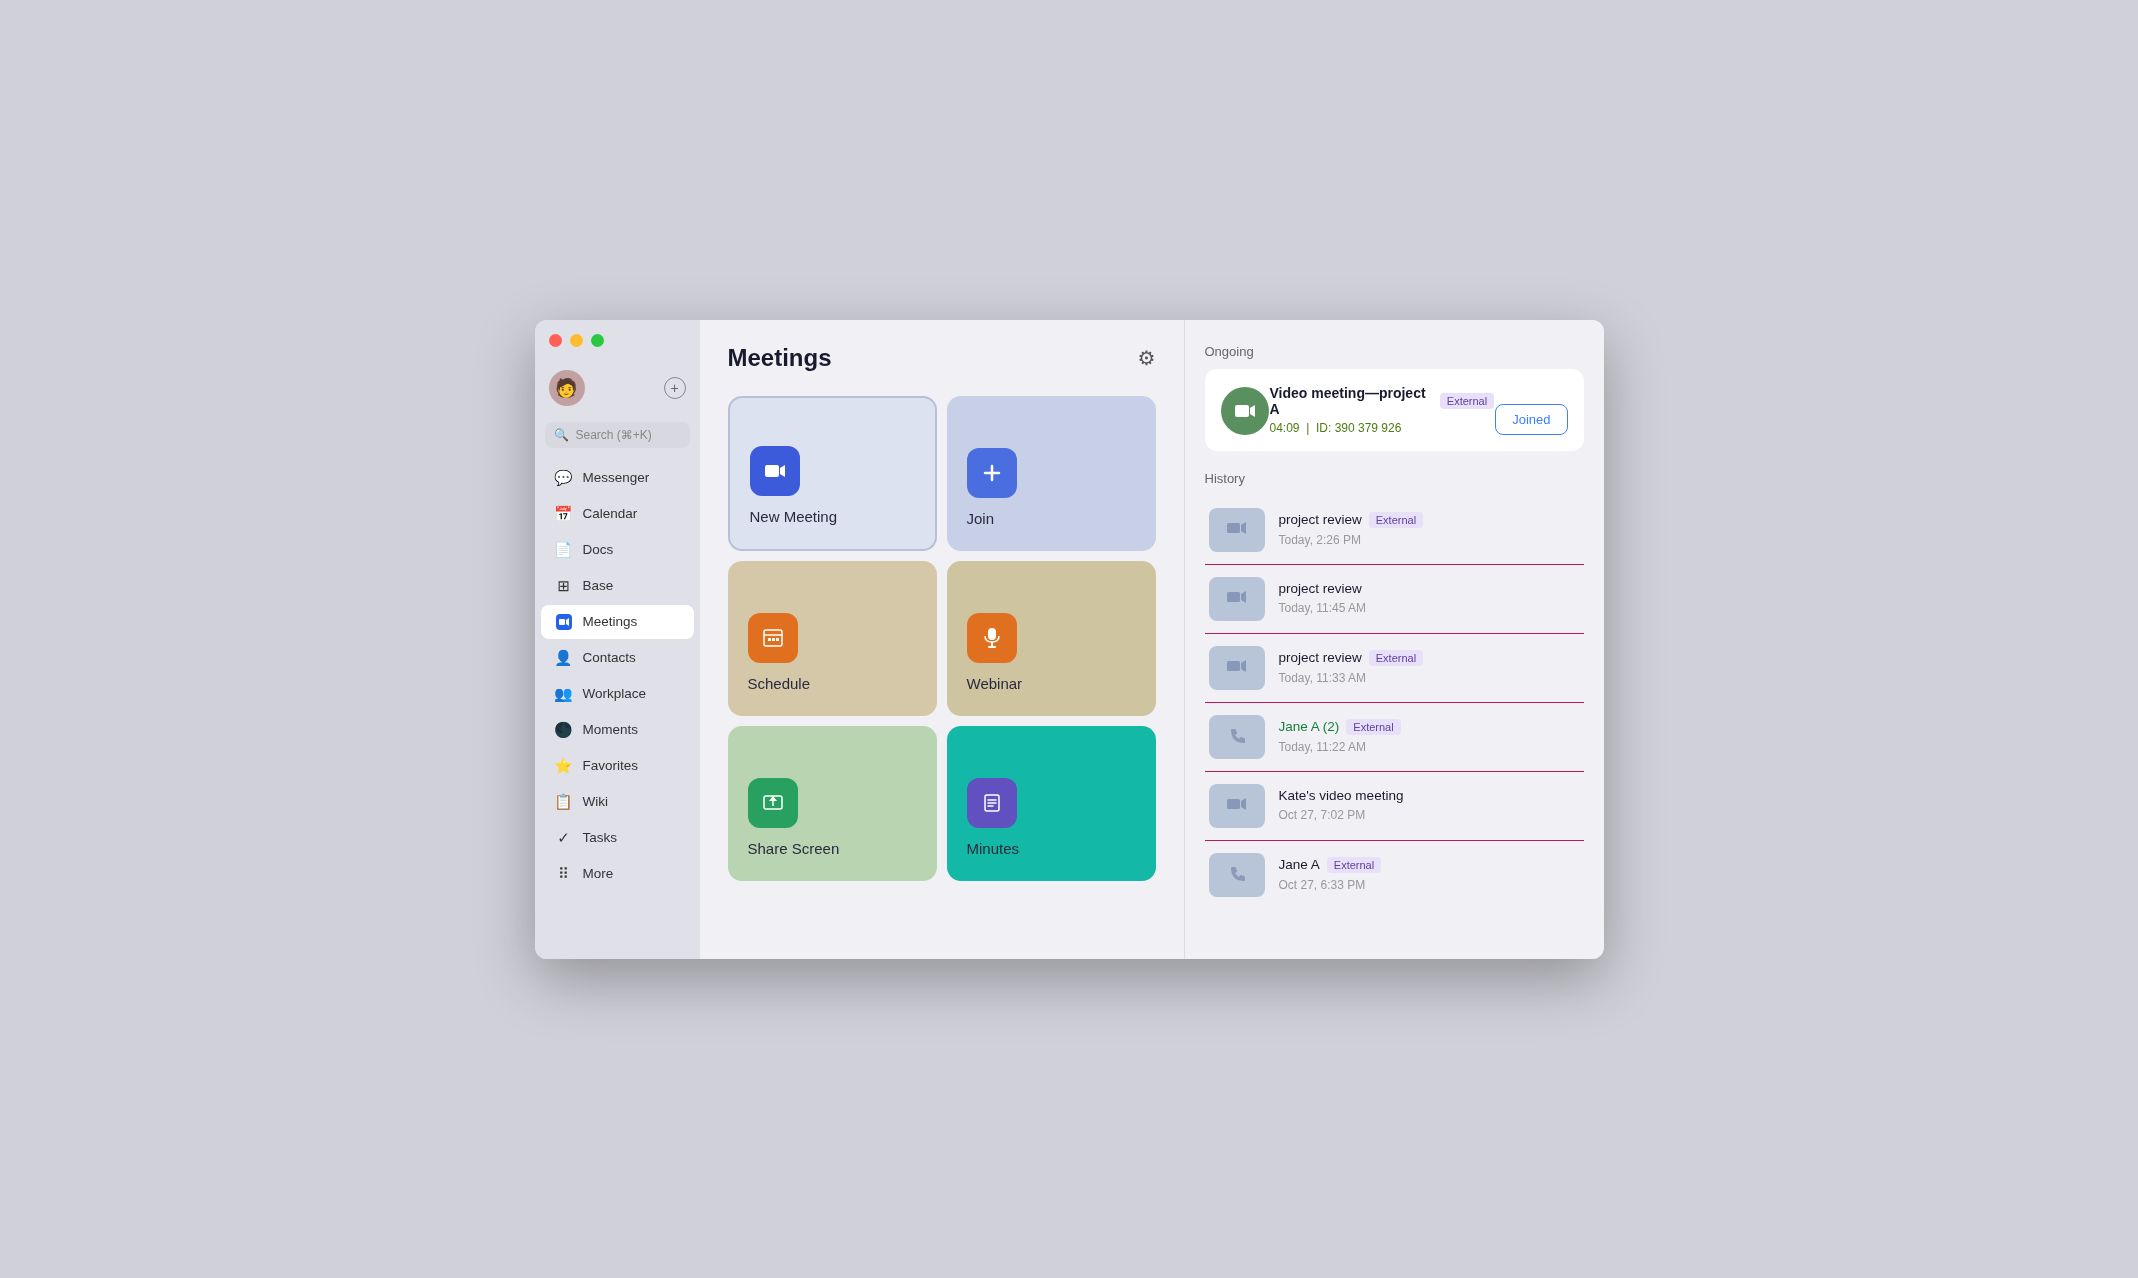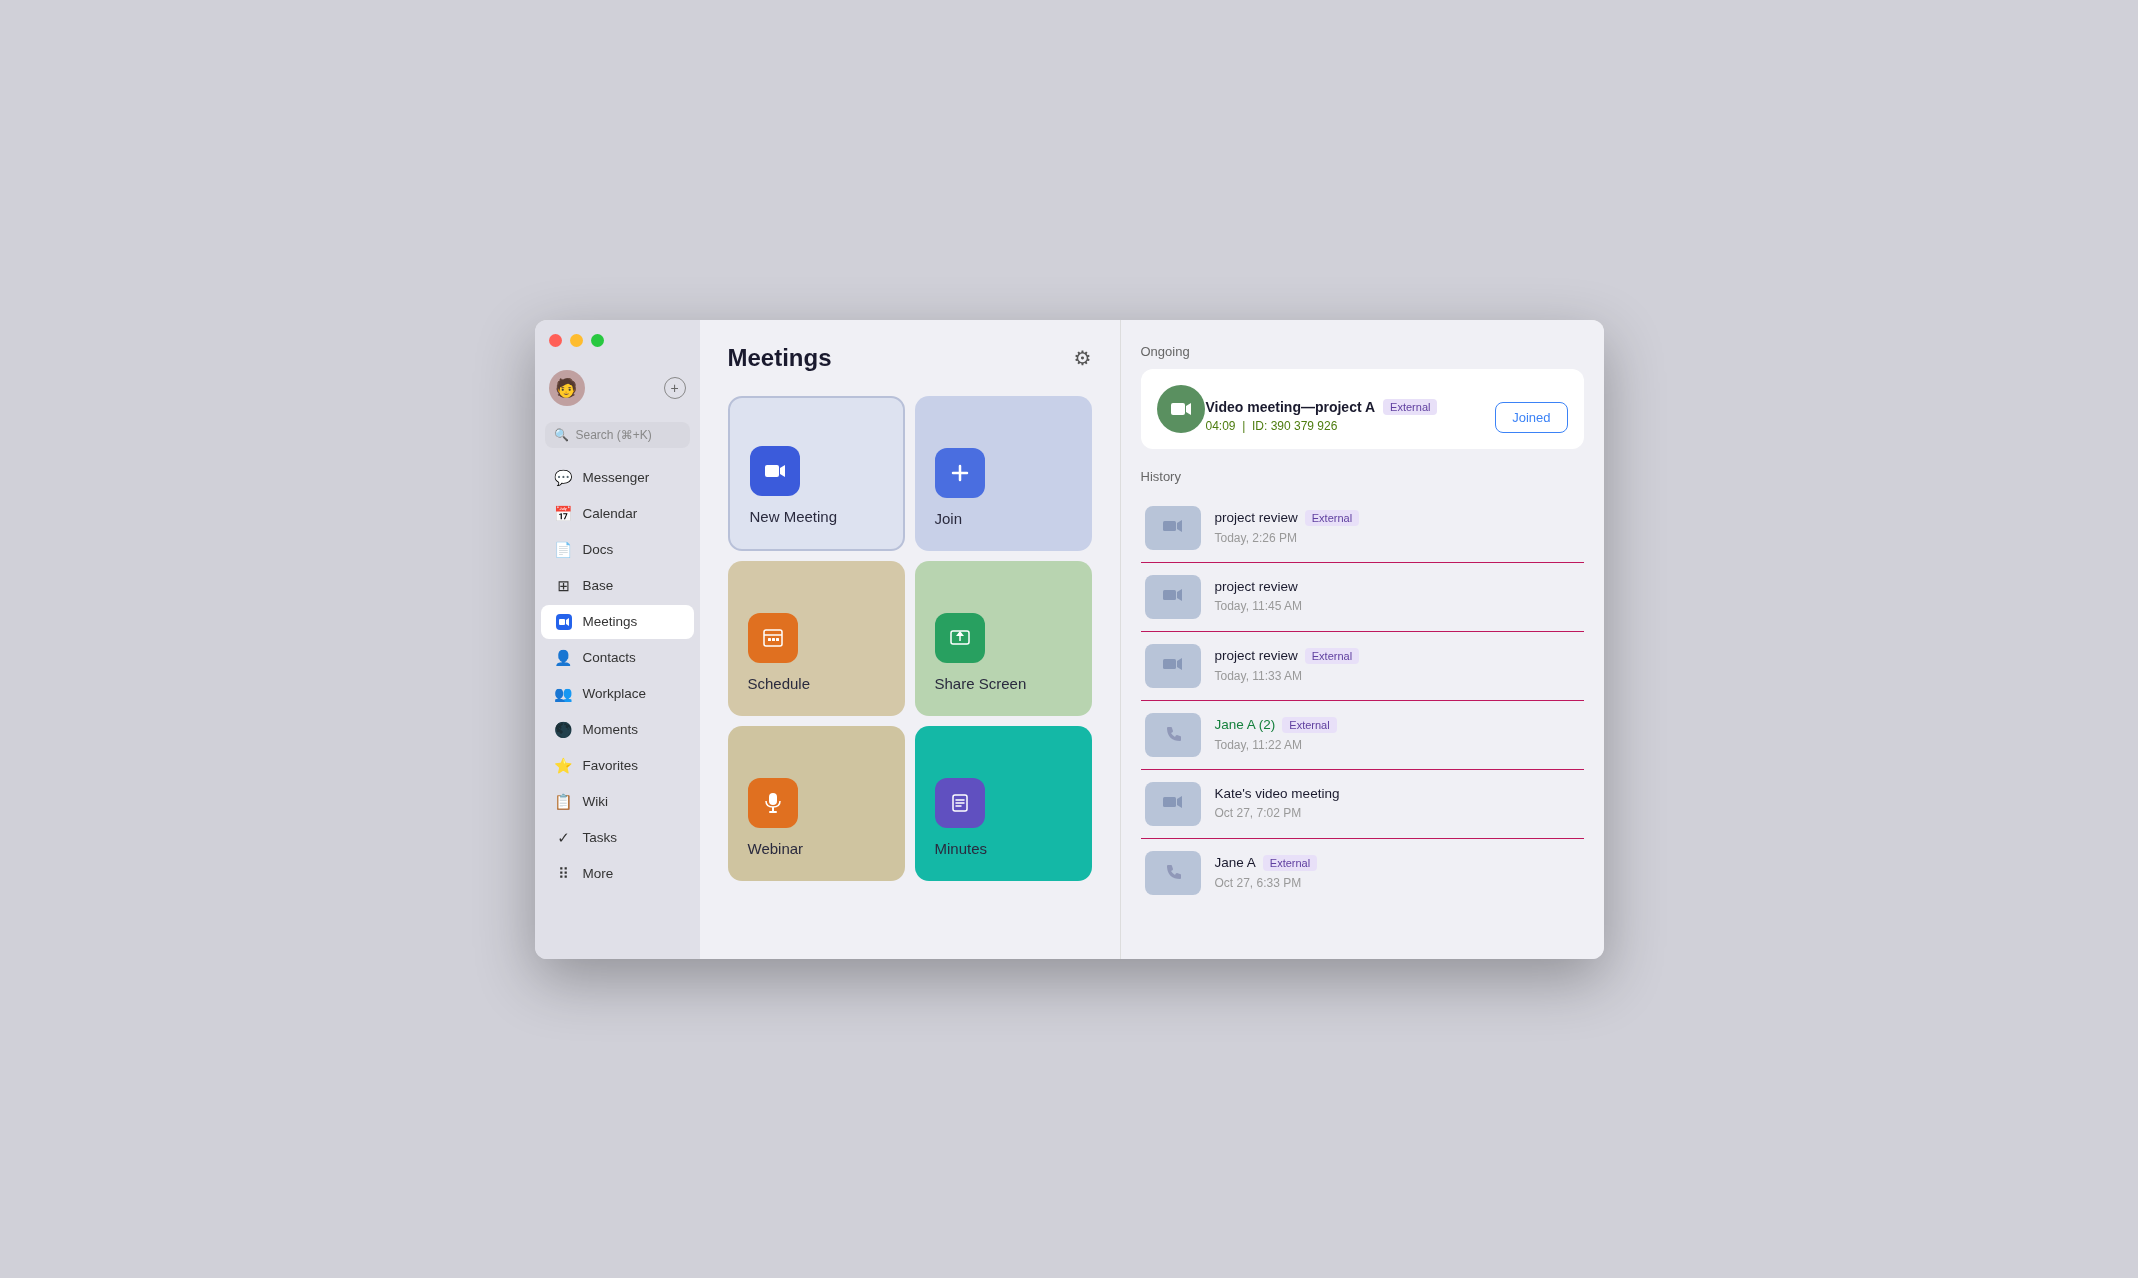--- a/index.html
+++ b/index.html
@@ -195,21 +195,21 @@
     .icon-purple { background: #6050c0; }
 
     .card-label {
       font-size: 15px;
       font-weight: 500;
       color: #2a2a3e;
     }
 
     
     .right-panel {
-      width: 484px;
+      width: 420px;
       background: #f0f0f5;
       padding: 24px 20px;
       border-left: 1px solid #ddd;
       overflow-y: auto;
       flex-shrink: 0;
     }
     .section-title {
       font-size: 13px;
       color: #666;
       font-weight: 500;
@@ -434,43 +434,43 @@
               <rect x="3" y="4" width="18" height="16" rx="2" fill="none" stroke="white" stroke-width="1.5"></rect>
               <line x1="3" y1="9" x2="21" y2="9" stroke="white" stroke-width="1.5"></line>
               <rect x="7" y="12" width="3" height="3" rx="0.5" fill="white"></rect>
               <rect x="11" y="12" width="3" height="3" rx="0.5" fill="white"></rect>
               <rect x="15" y="12" width="3" height="3" rx="0.5" fill="white"></rect>
             </svg>
           </div>
           <span class="card-label">Schedule</span>
         </div>
 
-        <div class="grid-card share-screen">
-          <div class="card-icon icon-green">
-            <svg width="24" height="24" viewBox="0 0 24 24" fill="white">
-              <rect x="3" y="5" width="18" height="13" rx="2" fill="none" stroke="white" stroke-width="1.5"></rect>
-              <line x1="12" y1="9" x2="12" y2="15" stroke="white" stroke-width="1.5"></line>
-              <polygon points="8,10 12,5 16,10" fill="white"></polygon>
-            </svg>
-          </div>
-          <span class="card-label">Share Screen</span>
-        </div>
-
         <div class="grid-card webinar">
           <div class="card-icon icon-orange">
             <svg width="24" height="24" viewBox="0 0 24 24" fill="white">
               <rect x="8" y="2" width="8" height="12" rx="4" fill="white"></rect>
               <path d="M5 10 Q5 16 12 16 Q19 16 19 10" stroke="white" stroke-width="1.5" fill="none"></path>
               <rect x="11" y="16" width="2" height="4"></rect>
               <rect x="8" y="20" width="8" height="2" rx="1"></rect>
             </svg>
           </div>
           <span class="card-label">Webinar</span>
         </div>
 
+        <div class="grid-card share-screen">
+          <div class="card-icon icon-green">
+            <svg width="24" height="24" viewBox="0 0 24 24" fill="white">
+              <rect x="3" y="5" width="18" height="13" rx="2" fill="none" stroke="white" stroke-width="1.5"></rect>
+              <line x1="12" y1="9" x2="12" y2="15" stroke="white" stroke-width="1.5"></line>
+              <polygon points="8,10 12,5 16,10" fill="white"></polygon>
+            </svg>
+          </div>
+          <span class="card-label">Share Screen</span>
+        </div>
+
         <div class="grid-card minutes">
           <div class="card-icon icon-purple">
             <svg width="24" height="24" viewBox="0 0 24 24" fill="white">
               <path d="M7 4 Q5 4 5 6 L5 18 Q5 20 7 20 L17 20 Q19 20 19 18 L19 6 Q19 4 17 4 Z" fill="none" stroke="white" stroke-width="1.5"></path>
               <line x1="8" y1="9" x2="16" y2="9" stroke="white" stroke-width="1.5" stroke-linecap="round"></line>
               <line x1="8" y1="12" x2="16" y2="12" stroke="white" stroke-width="1.5" stroke-linecap="round"></line>
               <line x1="8" y1="15" x2="13" y2="15" stroke="white" stroke-width="1.5" stroke-linecap="round"></line>
             </svg>
           </div>
           <span class="card-label">Minutes</span>

